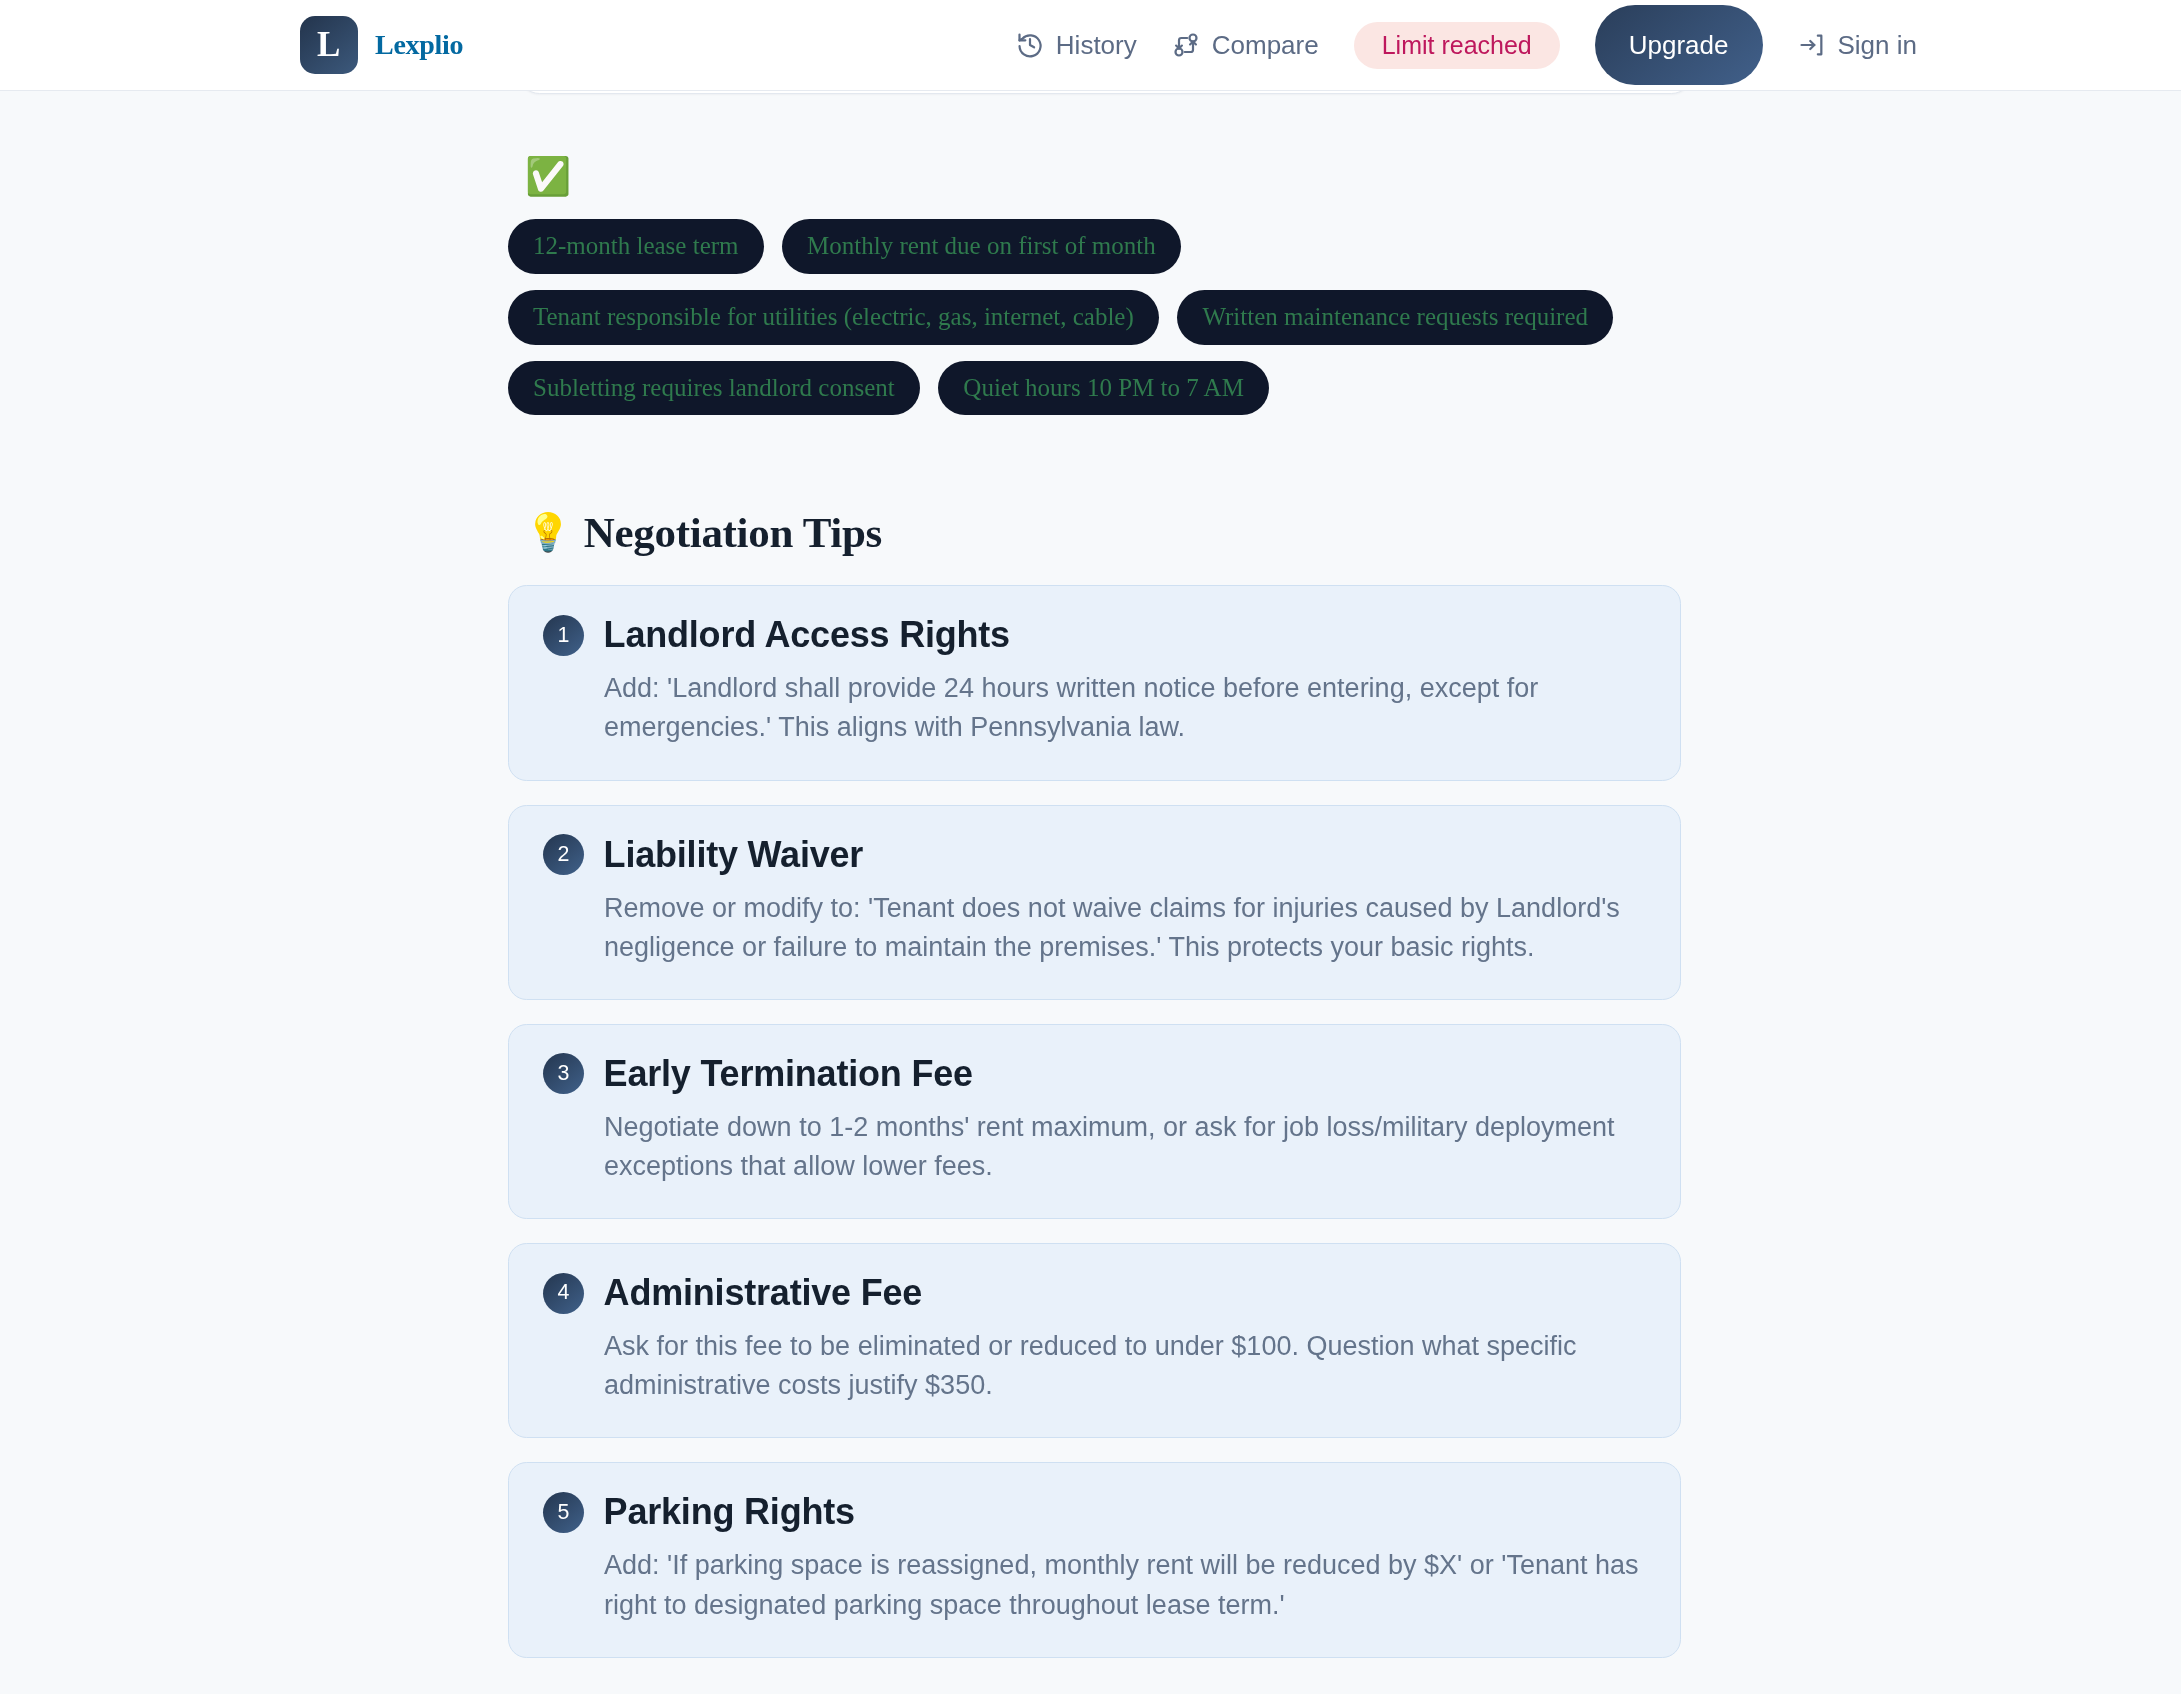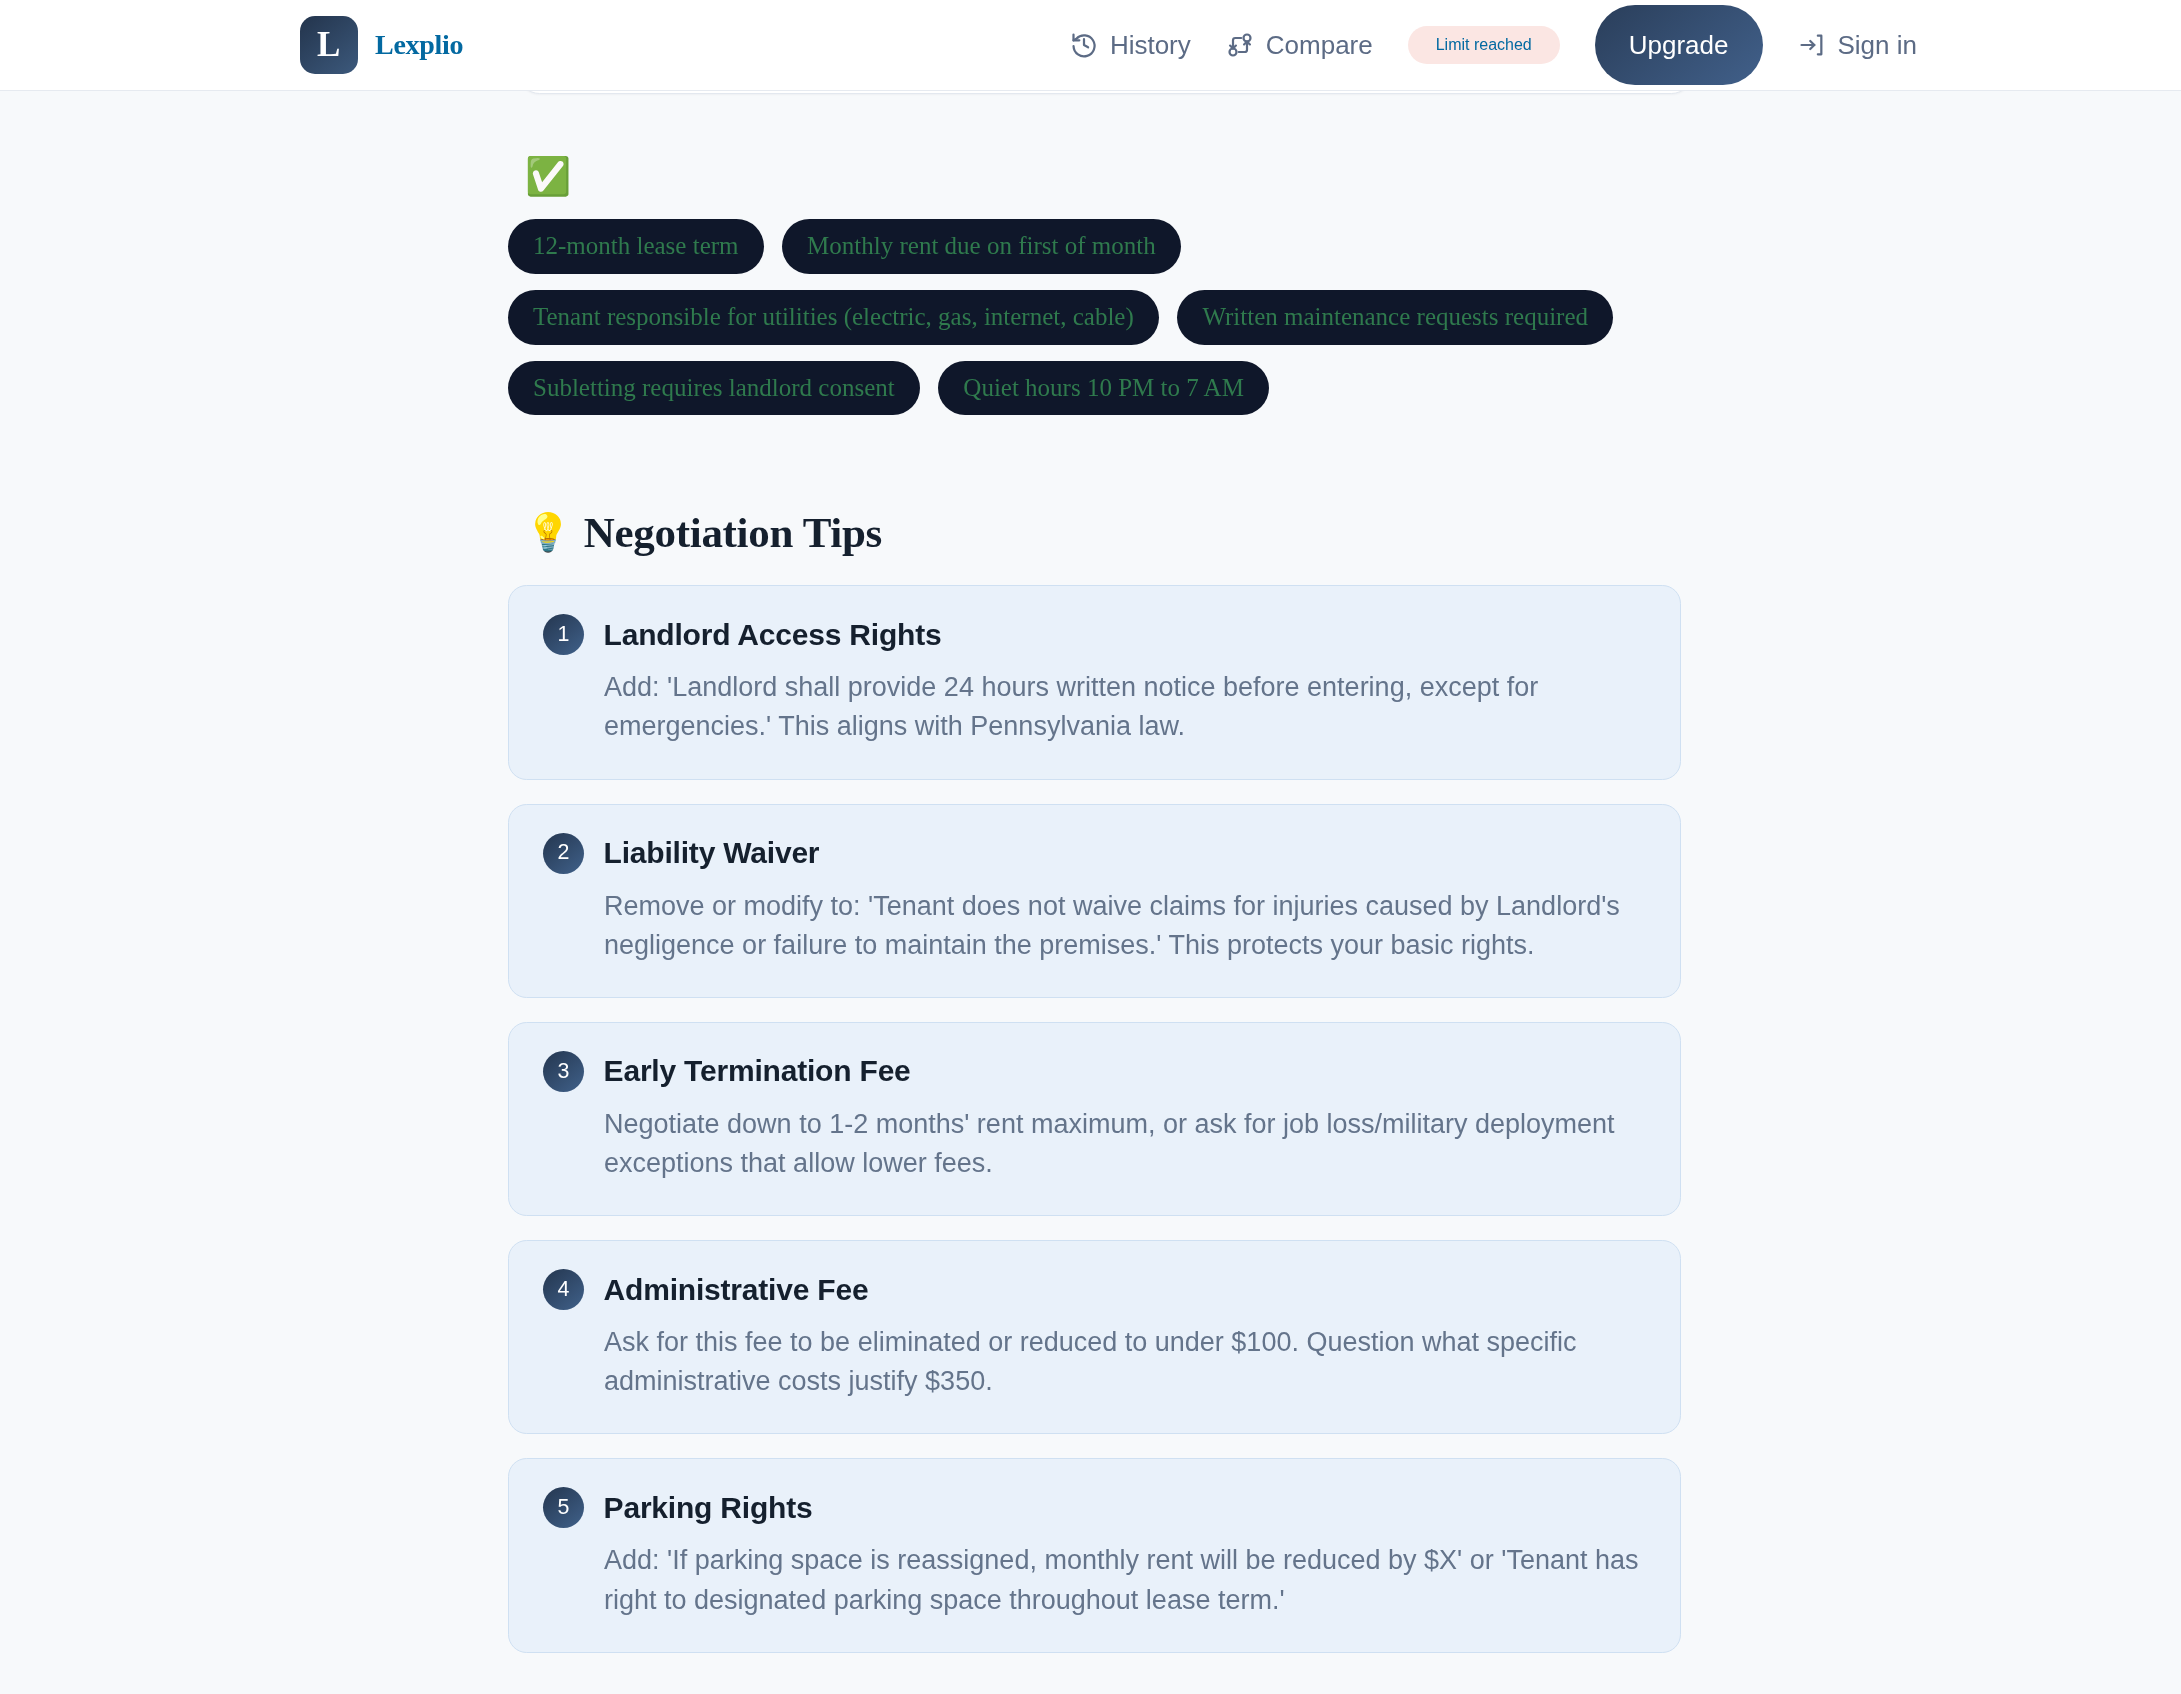--- a/index.html
+++ b/index.html
@@ -93,22 +93,22 @@
     gap: 12px;
     color: #5c6b85;
     font-size: 26px;
     cursor: pointer;
     white-space: nowrap;
   }
   .nav-link svg { display: block; }
 
   .badge-limit {
     background: #fbe6e3;
-    color: #0369a1;
-    font-size: 16px;
+    color: #be185d;
+    font-size: 25px;
     border-radius: 931px;
     padding: 11px 28px;
     white-space: nowrap;
     line-height: 1;
   }
 
   .btn-upgrade {
     background: linear-gradient(140deg, #2a3e5a 0%, #41608a 100%);
     color: #ffffff;
     font-size: 26px;
@@ -203,21 +203,21 @@
     background: linear-gradient(140deg, #24364f 0%, #40618a 100%);
     color: #ffffff;
     font-size: 21.4px;
     display: flex;
     align-items: center;
     justify-content: center;
     line-height: 1;
   }
 
   .tip-title {
-    font-size: 30px;
+    font-size: 36px;
     font-weight: 700;
     color: #15202e;
     letter-spacing: -0.2px;
   }
 
   .tip-body {
     margin-top: 13px;
     margin-left: 61px;
     font-size: 27px;
     line-height: 1.45;

